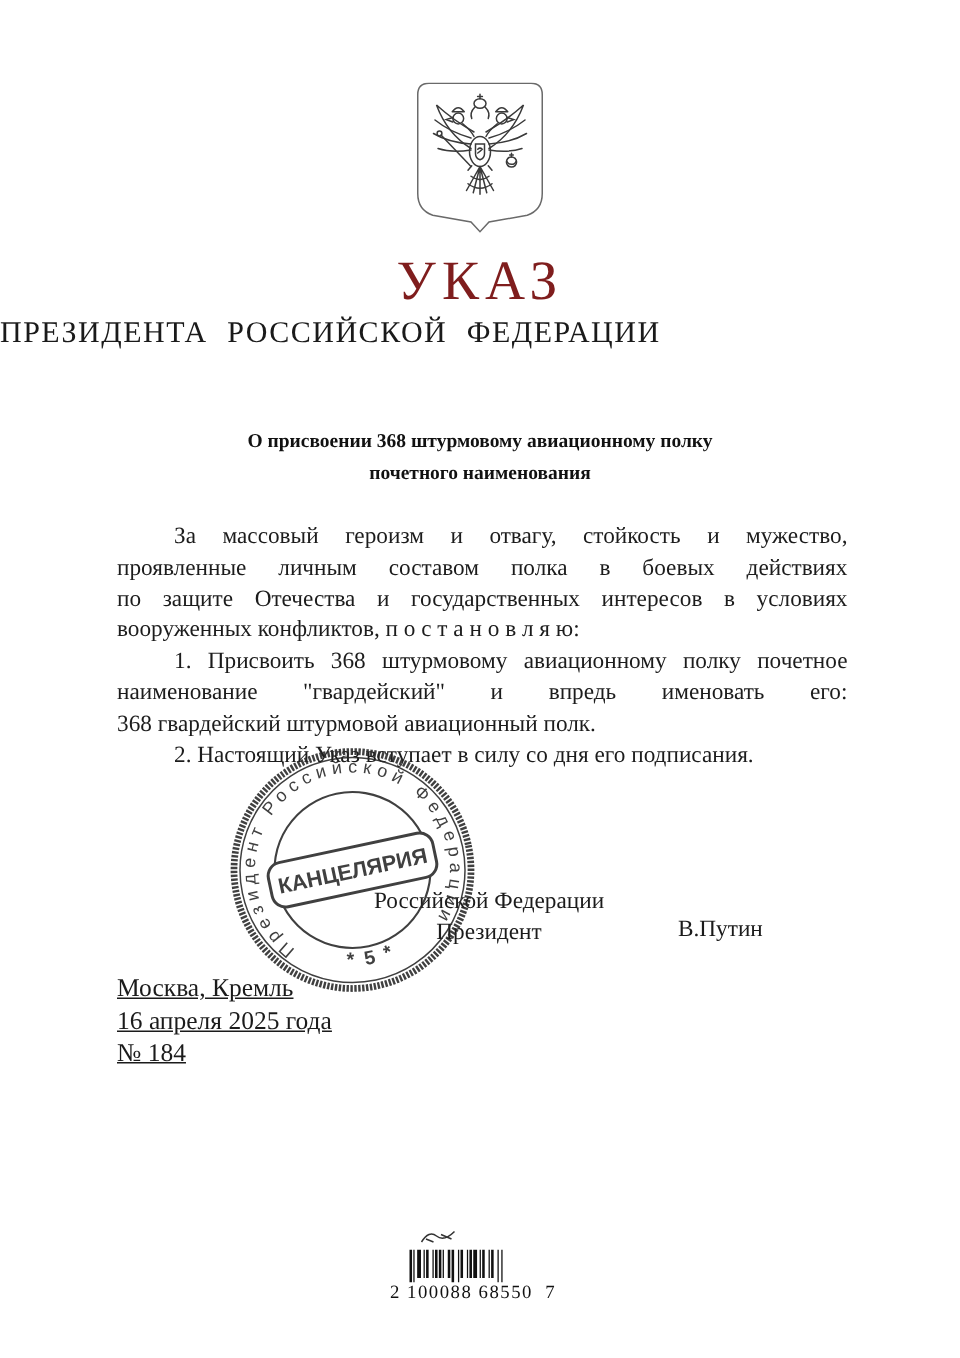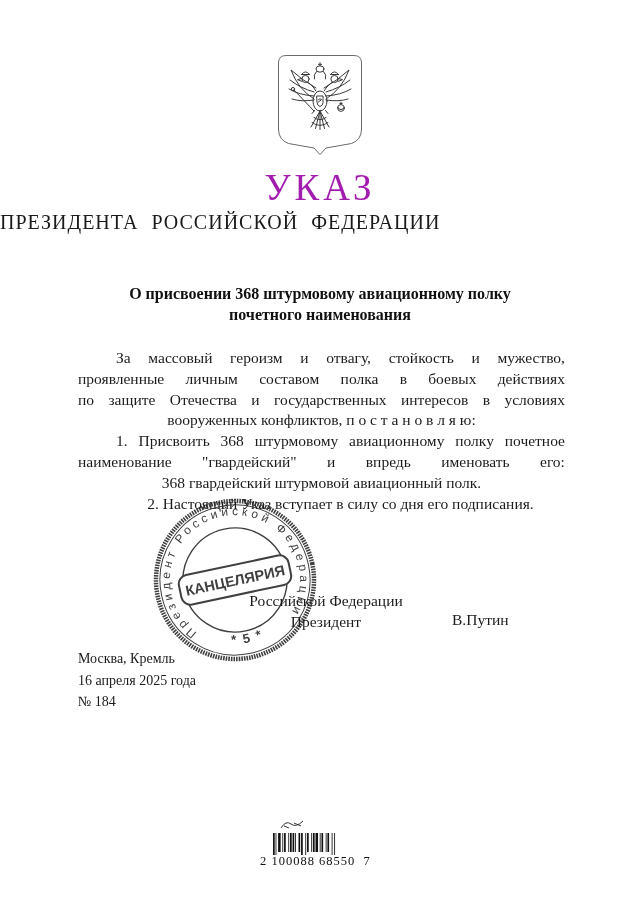--- a/index.html
+++ b/index.html
@@ -3,44 +3,44 @@
 <meta charset="utf-8">
 <style>
   html,body{margin:0;padding:0;background:#ffffff;}
   .page{
     position:relative;width:640px;height:905px;background:#ffffff;overflow:hidden;
     font-family:"Liberation Serif","DejaVu Serif",serif;color:#1b1b1b;
   }
   .emblem{position:absolute;left:278px;top:55px;width:84px;height:104px;}
   .decree-title{
     position:absolute;left:0;top:166px;width:640px;text-align:center;
-    font-size:37px;letter-spacing:4px;color:#a21caf;
+    font-size:37px;letter-spacing:4px;color:#7f1d1d;
   }
   .decree-issuer{
     position:absolute;left:0;top:211px;width:640px;text-align:left;
     font-size:20px;letter-spacing:1px;word-spacing:7px;color:#1a1a1a;
   }
   .subject{
     position:absolute;left:80px;top:283px;width:480px;text-align:center;
-    font-weight:bold;font-size:16px;line-height:21px;color:#111;
+    font-weight:bold;font-size:13px;line-height:21px;color:#111;
   }
   .body-text{
     position:absolute;left:78px;top:348px;width:487px;
     font-size:15.5px;line-height:20.8px;color:#1c1c1c;
   }
-  .line{height:20.8px;white-space:pre;text-align:center;}
+  .line{height:20.8px;white-space:pre;}
   .jline{display:flex;justify-content:space-between;white-space:normal;}
   .jline span{white-space:pre;}
   .indent{padding-left:38px;}
   .sig-title{
     position:absolute;left:235px;top:590px;width:182px;text-align:center;
     font-size:15.5px;line-height:21px;
   }
   .sig-name{position:absolute;left:452px;top:611px;font-size:15.5px;}
-  .footer{position:absolute;left:78px;top:648px;font-size:14px;line-height:21.6px;}
+  .footer{position:absolute;left:78px;top:648px;font-size:17px;line-height:21.6px;text-decoration:underline;}
   .stamp{position:absolute;left:150px;top:495px;width:170px;height:170px;opacity:.88;}
   .stamp text{font-family:"Liberation Sans","DejaVu Sans",sans-serif;fill:#262626;}
   .barcode-wrap{position:absolute;left:272px;top:833px;width:80px;height:22px;}
   .barcode-digits{
     position:absolute;left:260px;top:854px;width:104px;text-align:right;
     font-size:12.5px;letter-spacing:1px;white-space:pre;color:#111;
   }
   .barcode-mark{position:absolute;left:278px;top:817px;width:30px;height:14px;}
 </style>
 </head>

